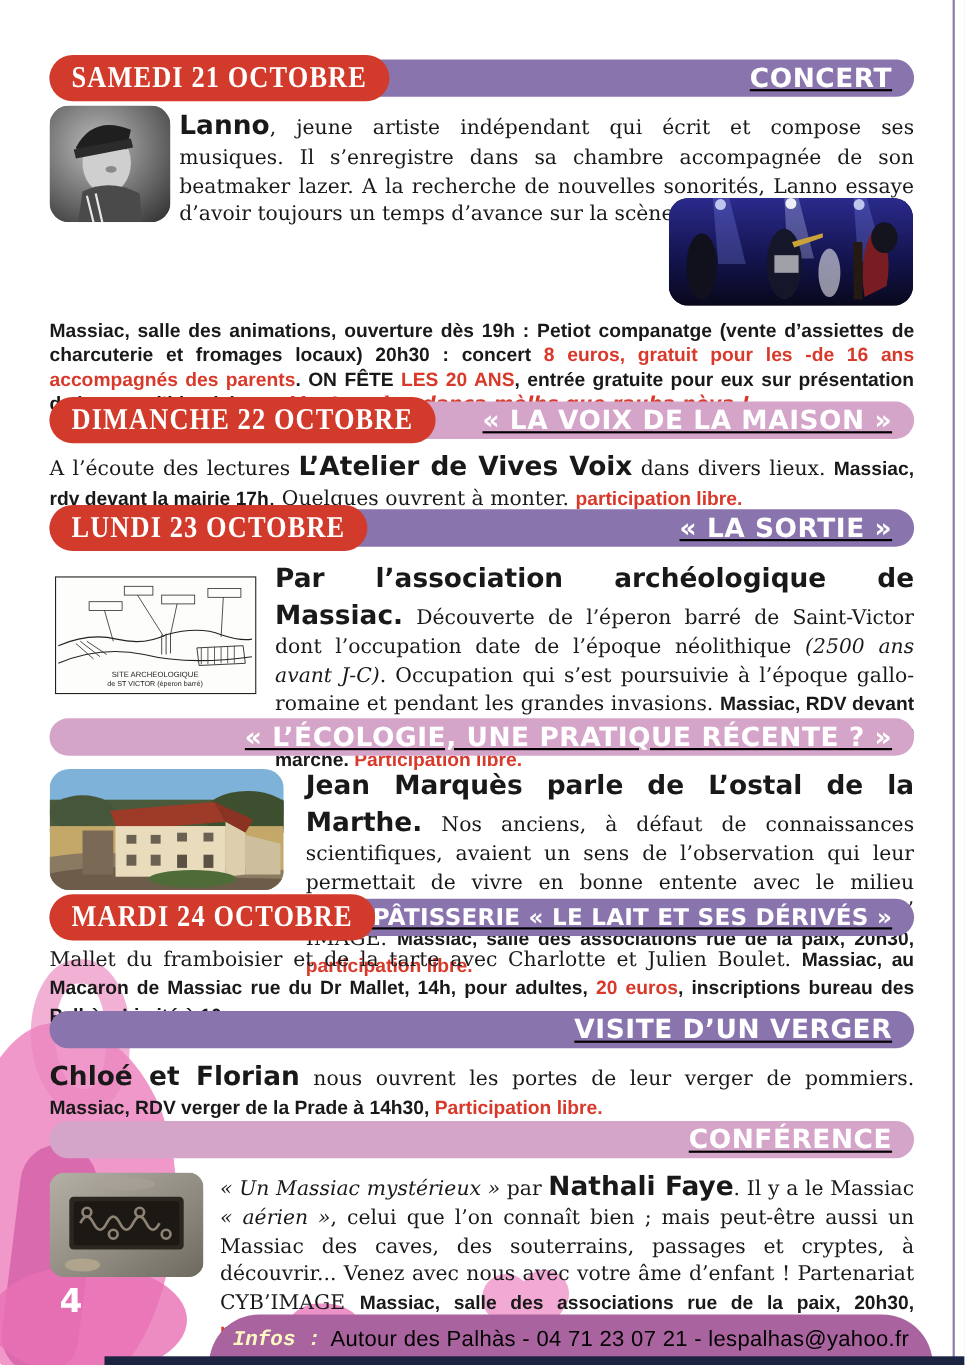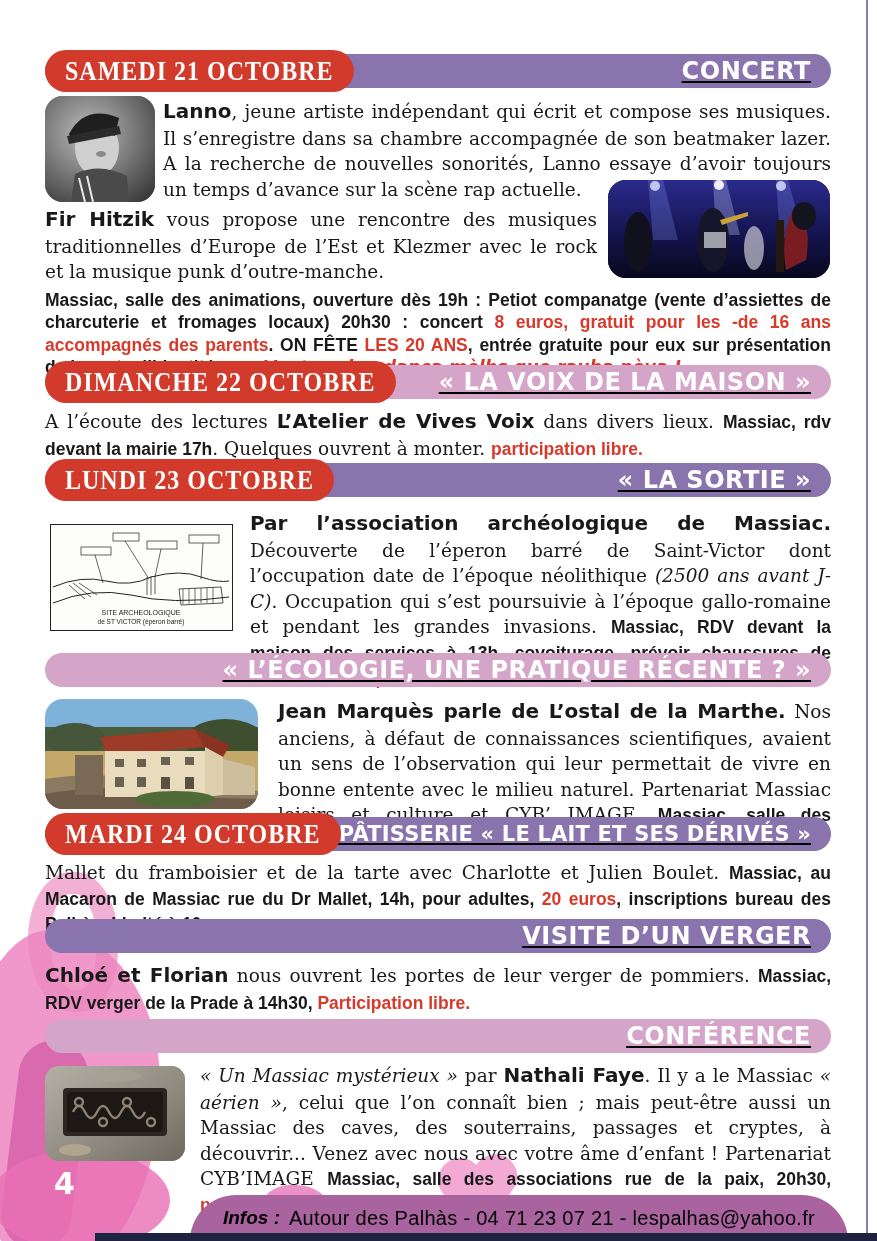--- a/index.html
+++ b/index.html
@@ -32,36 +32,36 @@
   .banner.pink{background:var(--pink)}
   .banner .title{color:#fff;font-family:"DejaVu Sans",sans-serif;font-weight:bold;font-size:24px;letter-spacing:.5px;white-space:nowrap}
   .banner .title.long{font-size:21px;letter-spacing:.2px}
   .date-pill{position:absolute;left:0;top:-3px;height:42px;background:var(--red);border-radius:21px;
              display:flex;align-items:center;padding:0 20px;z-index:3;box-shadow:0 0 0 0 transparent}
   .date-pill span{color:#fff;font-family:"Liberation Serif",serif;font-weight:bold;font-size:24px;letter-spacing:1px;white-space:nowrap;transform:scaleY(1.15)}
 
   
   .tblock{position:absolute;z-index:2;color:var(--ink)}
   .serif{font-family:"DejaVu Serif",serif;font-size:18.5px;line-height:1.38;text-align:justify}
-  .name{font-family:"DejaVu Sans",sans-serif;font-weight:bold;font-size:20px}
+  .name{font-family:"DejaVu Sans",sans-serif;font-weight:bold;font-size:24px}
   .bold{font-family:"Liberation Sans",sans-serif;font-weight:bold;font-size:17.5px;line-height:1.28}
   .bold-inline{font-family:"Liberation Sans",sans-serif;font-weight:bold;font-size:17.5px}
   .red{color:var(--red-text)}
   .ital{font-style:italic}
   .occitan{color:var(--red-text);font-family:"DejaVu Sans",sans-serif;font-weight:bold;font-style:italic;font-size:17.5px;padding-left:44px}
 
   
   .photo{position:absolute;z-index:2;border-radius:18px;overflow:hidden}
   .map{position:absolute;z-index:2;background:#fdfdfb;border:1.5px solid #222;overflow:hidden}
 
   
   .pagenum{position:absolute;left:54px;top:1166px;z-index:4;color:#fff;font-family:"DejaVu Sans",sans-serif;font-weight:bold;font-size:30px}
   .footer{position:absolute;left:190px;width:658px;top:1195px;height:46px;background:var(--footer);
           border-radius:55px 55px 0 0;display:flex;align-items:center;justify-content:center;gap:9px;z-index:6}
-  .footer .flabel{color:#000000;font-family:Liberation Sans, sans-serif;font-weight:bold;font-style:italic;font-size:19px}
+  .footer .flabel{color:#fef9c3;font-family:Liberation Mono, monospace;font-weight:bold;font-style:italic;font-size:19px}
   .footer .ftext{color:#000000;font-family:"Liberation Sans",sans-serif;font-size:20px;letter-spacing:.3px}
 </style>
 </head>
 <body>
 
 <div class="page">
 
   <div class="splash s3"></div>
   <div class="splash s1"></div>
   <div class="splash s2"></div>
@@ -120,21 +120,20 @@
       <ellipse cx="105" cy="60" rx="16" ry="32" fill="#16162a"></ellipse>
       <rect x="96" y="52" width="22" height="16" fill="#cfcfd4" opacity=".75"></rect>
       <path d="M112 40 L140 32 L140 36 L114 45 Z" fill="#c9a23a"></path>
       <ellipse cx="146" cy="68" rx="10" ry="22" fill="#d8d8e2" opacity=".65"></ellipse>
       <path d="M185 30 Q205 40 198 80 L178 90 Q172 55 185 30 Z" fill="#7a1d22"></path>
       <ellipse cx="196" cy="36" rx="12" ry="14" fill="#14141f"></ellipse>
       <rect x="168" y="40" width="8" height="52" fill="#241a12"></rect>
     </svg>
   </div>
 
-  <p class="tblock serif" style="left:45px;top:206px;width:552px"><span class="name">Fir Hitzik</span><span> vous propose une rencontre des musiques traditionnelles d’Europe de l’Est et Klezmer avec le rock et la musique punk d’outre-manche.</span></p>
 
   <p class="tblock bold" style="left:45px;top:289px;width:786px;text-align:justify"><span>Massiac, salle des animations, ouverture dès 19h : Petiot companatge (vente d’assiettes de charcuterie et fromages locaux) 20h30 : concert </span><span class="red">8 euros, gratuit pour les -de 16 ans accompagnés des parents</span><span>. ON FÊTE </span><span class="red">LES 20 ANS</span><span>, entrée gratuite pour eux sur présentation de la carte d’identité.</span><span class="occitan">Ventre plen dança mèlhs que rauba nòva !</span></p>
 
   <div class="banner-row" style="top:364px">
     <div class="banner pink">
       <span class="title">« LA VOIX DE LA MAISON »</span>
     </div>
     <div class="date-pill">
       <span>DIMANCHE 22 OCTOBRE</span>
     </div>

